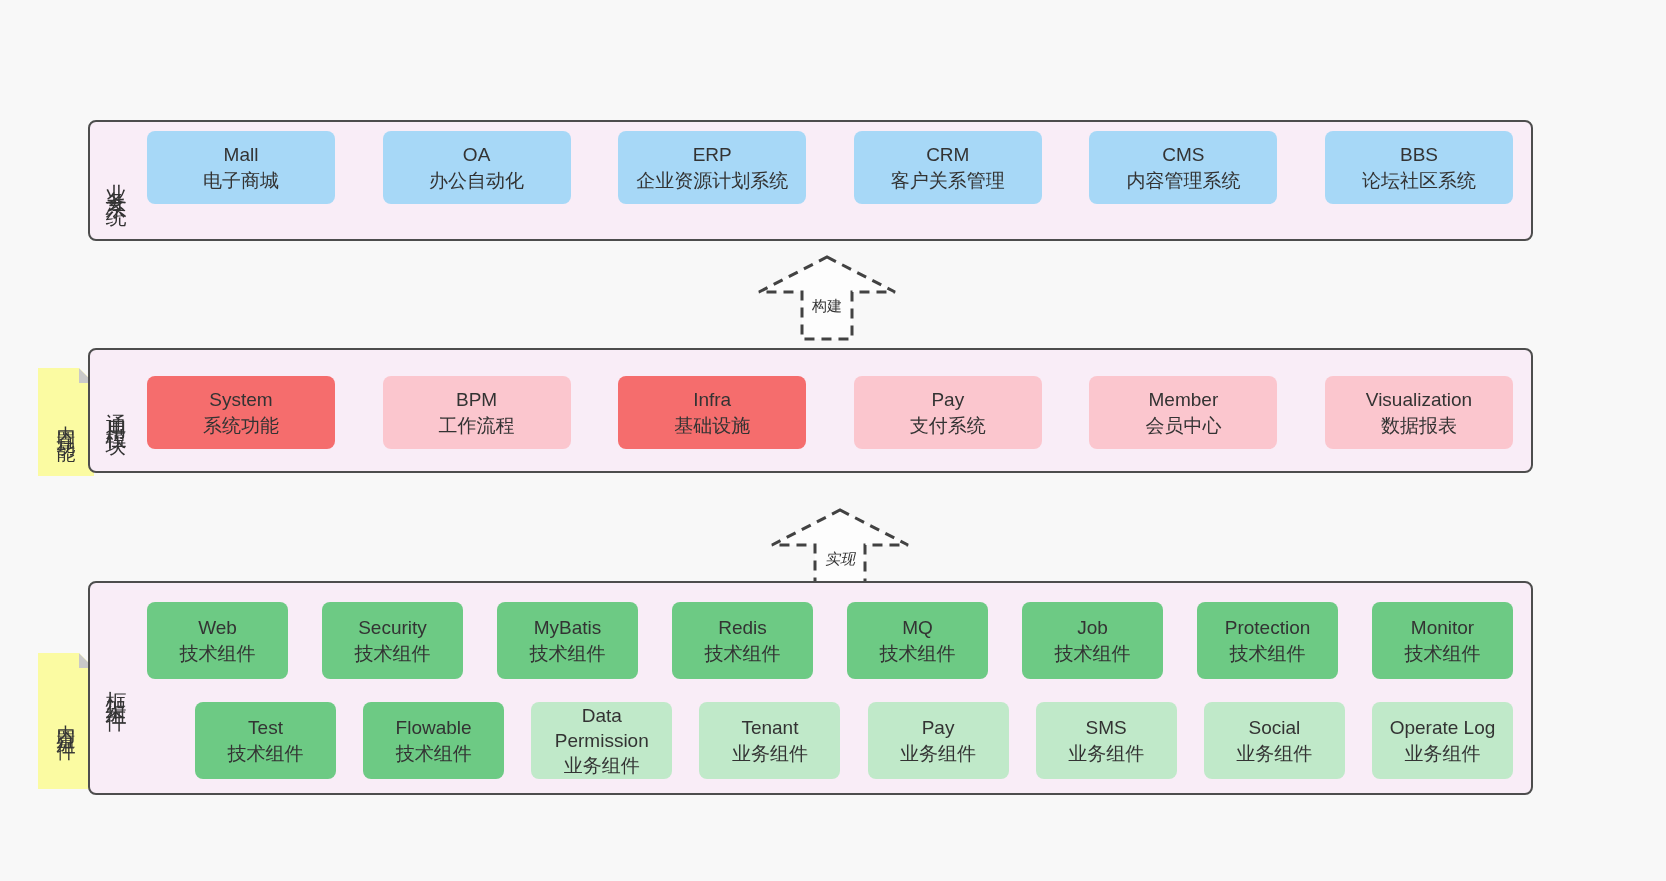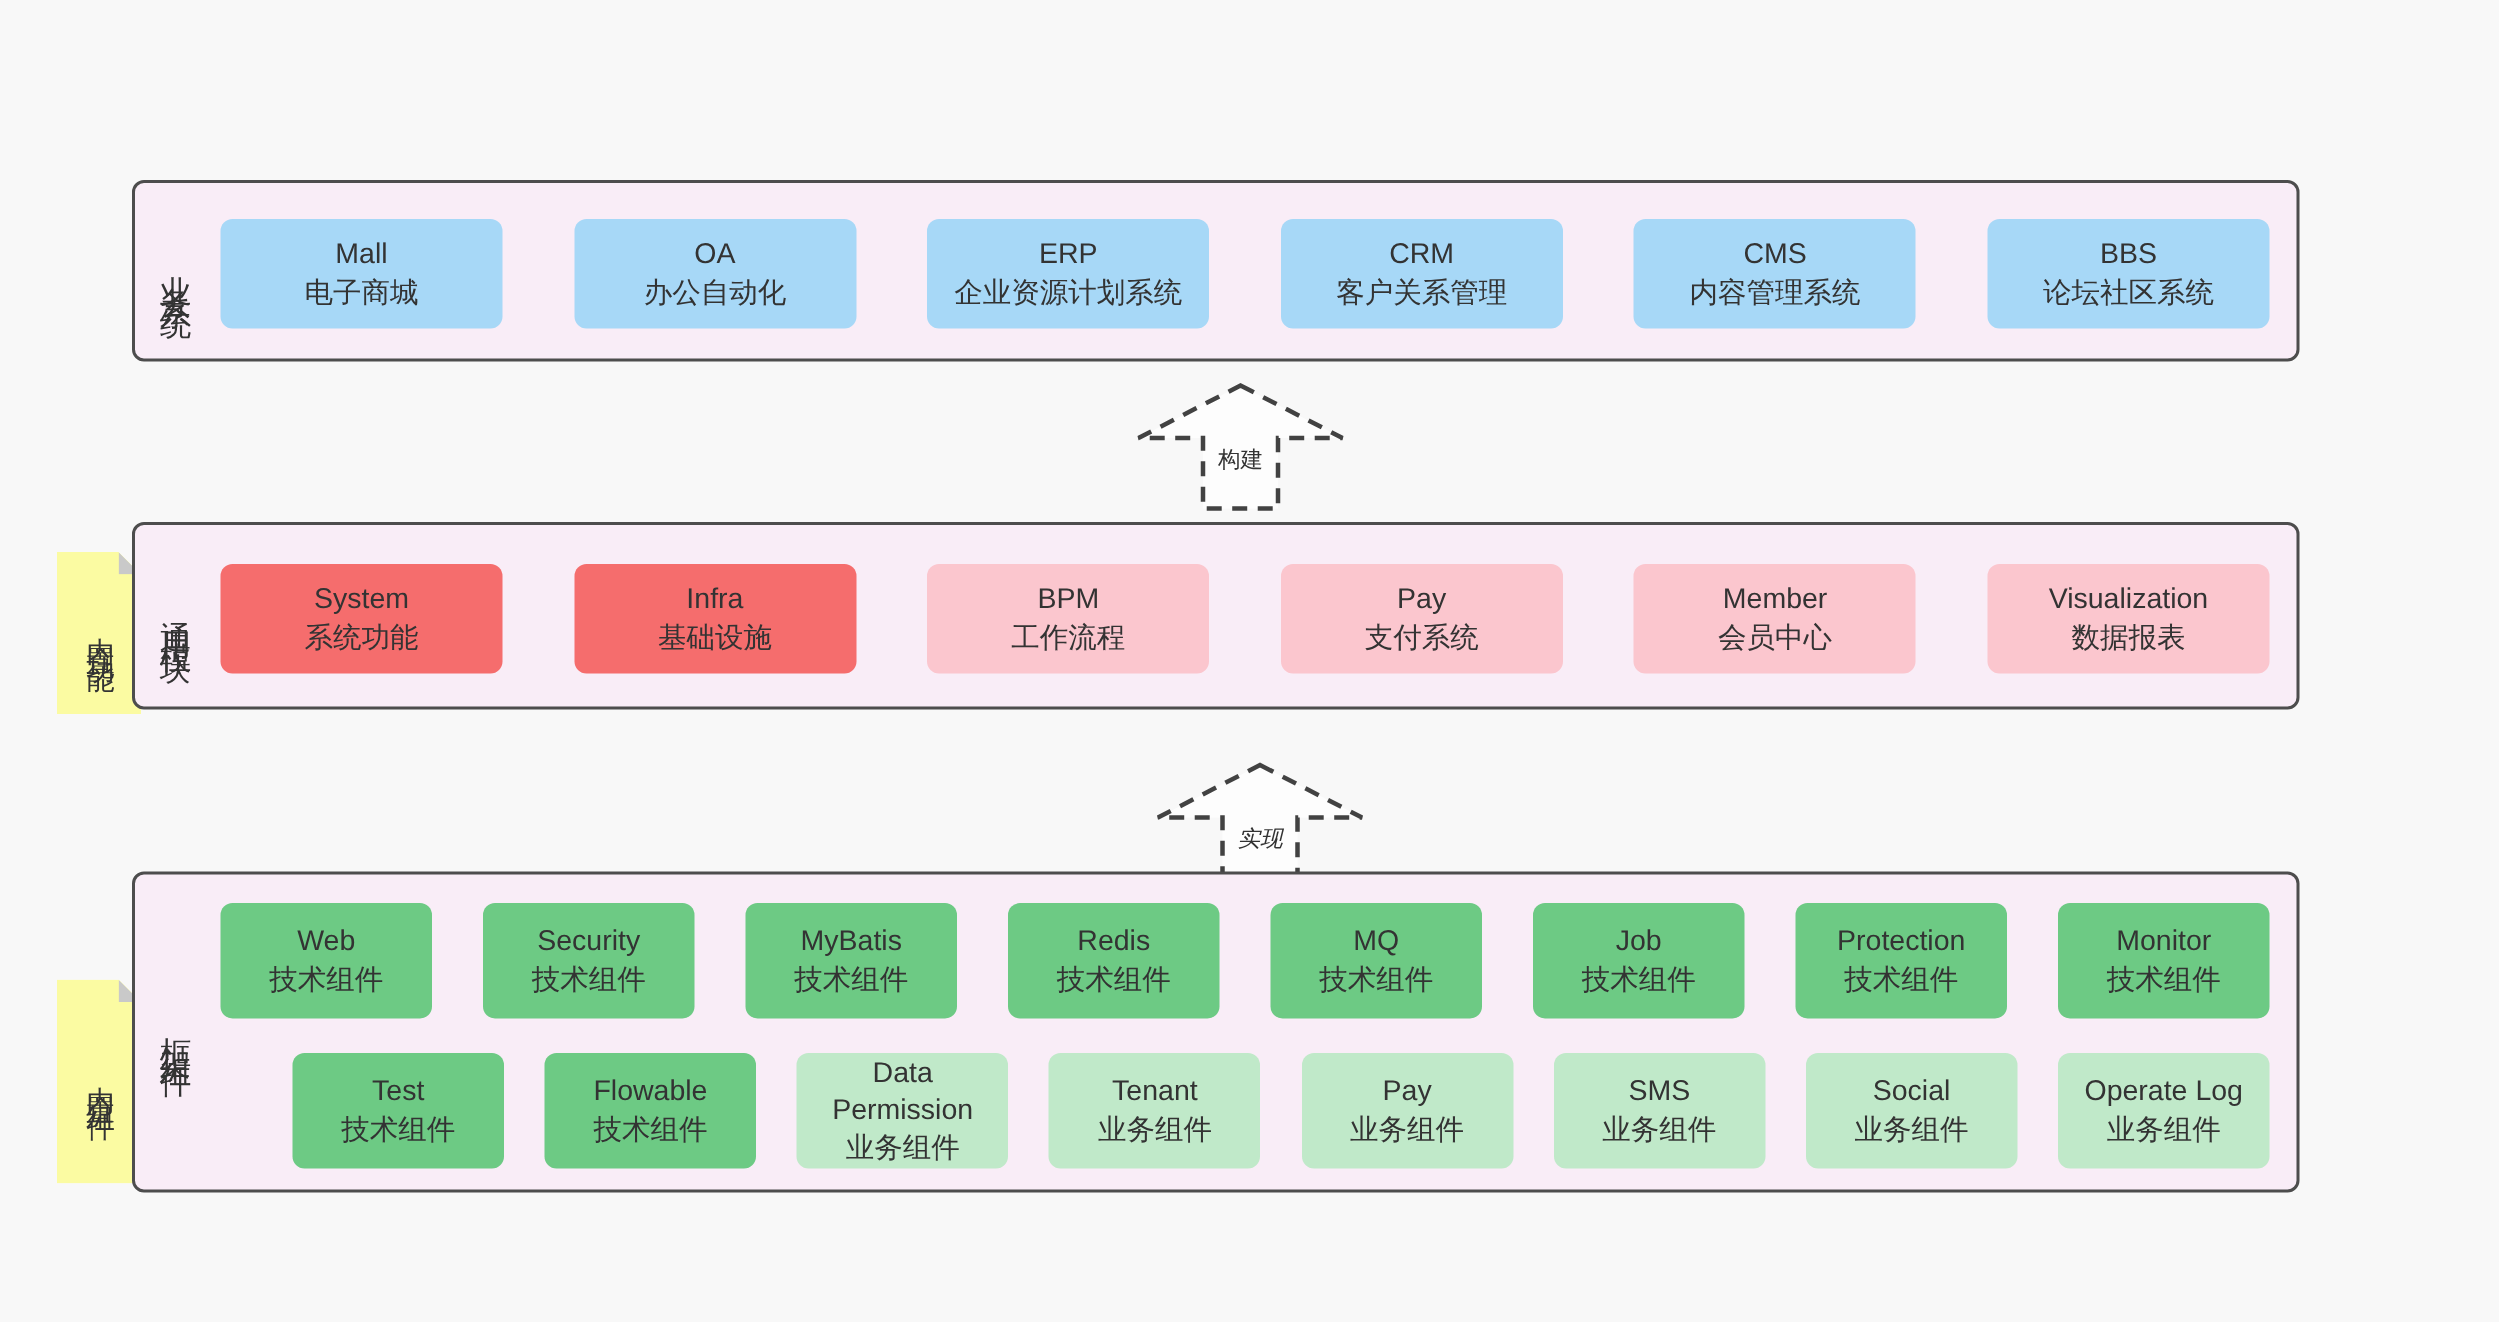--- a/index.html
+++ b/index.html
@@ -16,21 +16,21 @@
   .layer1{top:120px;height:121px;}
   .layer2{top:348px;height:125px;}
   .layer3{top:581px;height:214px;}
   .vlabel{
     position:absolute;left:12px;top:50%;transform:translateY(-50%);
     writing-mode:vertical-rl;text-orientation:upright;
     font-size:21px;letter-spacing:7px;color:#333;white-space:nowrap;
   }
   
   .boxrow{position:absolute;left:57px;right:18px;display:flex;justify-content:space-between;}
-  .row-l1{top:24px;}
+  .row-l1{top:9px;}
   .row-l2{top:26px;}
   .row-l3a{top:19px;}
   .row-l3b{top:119px;margin-left:48px;}
   .box{
     display:flex;flex-direction:column;align-items:center;justify-content:center;
     border-radius:8px;text-align:center;font-size:19px;line-height:1.32;color:#333;
     padding:2px;box-sizing:border-box;
   }
   .w6{width:188px;height:73px;}
   .w8{width:141px;height:77px;}
@@ -114,27 +114,27 @@
   <span class="alabel">构建</span>
 </div>
 
 <section class="layer layer2">
   <div class="vlabel">通用模块</div>
   <div class="boxrow row-l2">
     <div class="box w6 red">
       <div>System</div>
       <div>系统功能</div>
     </div>
+    <div class="box w6 pink">
+      <div>BPM</div>
+      <div>工作流程</div>
+    </div>
     <div class="box w6 red">
       <div>Infra</div>
       <div>基础设施</div>
-    </div>
-    <div class="box w6 pink">
-      <div>BPM</div>
-      <div>工作流程</div>
     </div>
     <div class="box w6 pink">
       <div>Pay</div>
       <div>支付系统</div>
     </div>
     <div class="box w6 pink">
       <div>Member</div>
       <div>会员中心</div>
     </div>
     <div class="box w6 pink">

